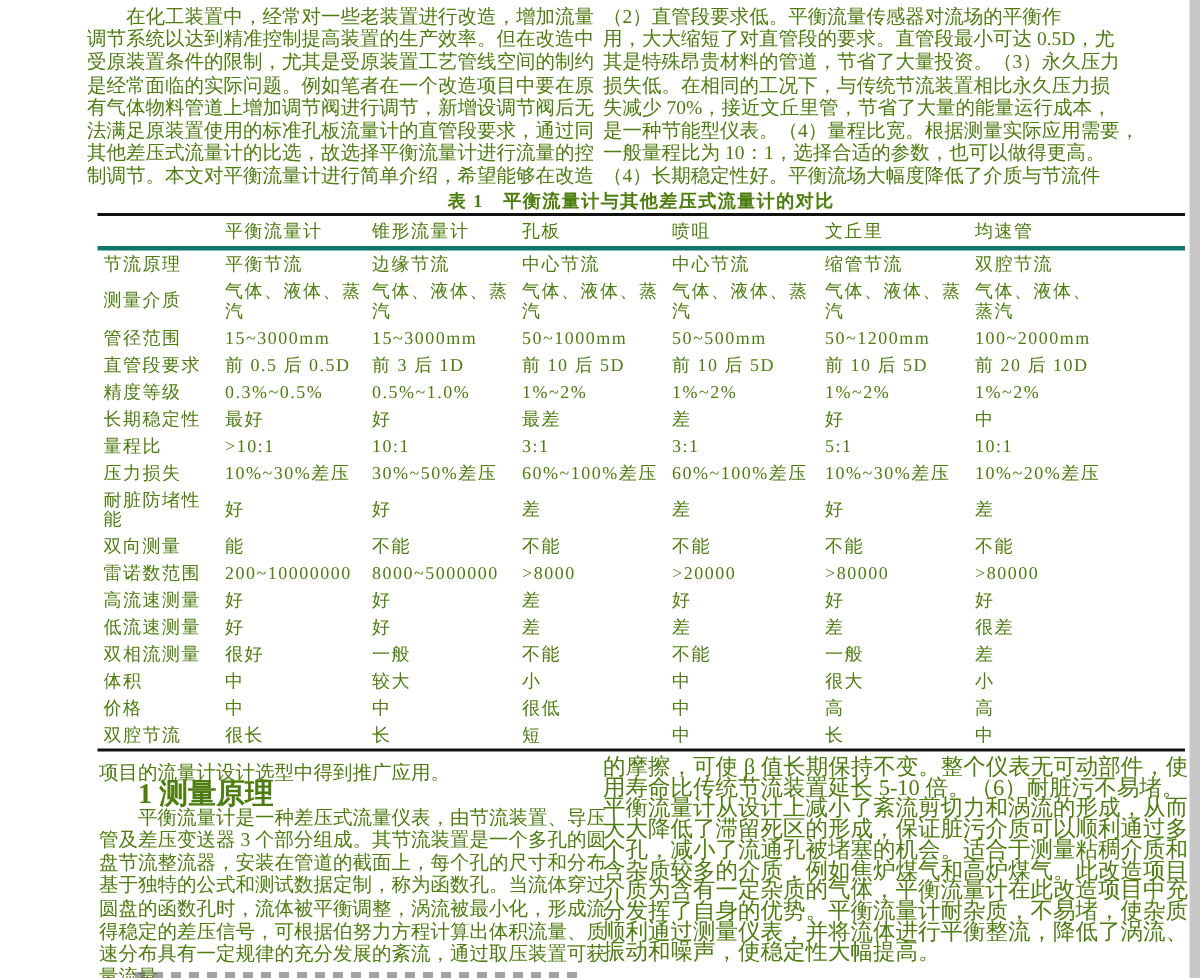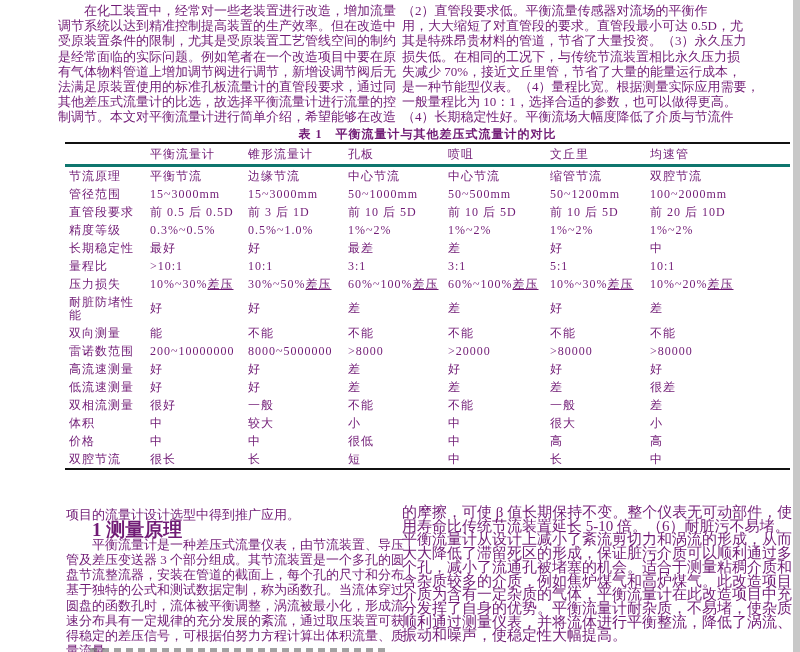--- a/index.html
+++ b/index.html
@@ -1,18 +1,18 @@
 <!DOCTYPE html>
 <html><head>
 <meta charset="utf-8">
 <style>
   html,body{margin:0;padding:0;background:#e8e8e8;}
   .page{
     position:relative; width:800px; height:652px; background:#ffffff;
-    overflow:hidden; color:#701a75;
+    overflow:hidden; color:#4d7c0f;
     font-family:"Liberation Serif","DejaVu Serif",serif;
   }
   .scroll-strip{position:absolute; top:0; right:0; width:7px; height:652px; background:#c8c8c8;}
   .textcol{position:absolute;}
   .tline{white-space:pre;}
   .intro-left{left:58px; top:3px; width:342px; font-size:13px; line-height:15.2px;}
   .intro-right{left:402px; top:3px; width:382px; font-size:13px; line-height:15.2px;}
   .table-title{
     position:absolute; left:65px; top:126px; width:725px; text-align:center;
     font-size:12px; font-weight:bold; letter-spacing:1px;
@@ -26,21 +26,21 @@
   table.cmp th{
     font-weight:normal; text-align:left; padding:4px 0 3px 0;
     border-bottom:3px solid #0f766e; letter-spacing:1px;
   }
   table.cmp td{
     text-align:left; vertical-align:middle; padding:2.5px 0;
     letter-spacing:1px; white-space:pre-line;
   }
   table.cmp td.rowlabel{padding-left:4px;}
   table.cmp th.corner{padding-left:4px;}
-  .ul{text-decoration:underline;}
+  .ul{}
   .body-left{left:66px; top:507px; width:340px; font-size:13px; line-height:15.1px;}
   .body-left .heading{font-weight:bold; padding-left:26px; font-size:19px;}
   .body-right{left:402px; top:506px; width:382px; font-size:15px; line-height:13.7px;}
   .clipped-line{
     position:absolute; left:90px; top:648px; width:300px; height:4px; opacity:.55;
     background:repeating-linear-gradient(90deg,#555 0 7px,transparent 7px 12px);
   }
 </style>
 </head>
 <body>
@@ -96,20 +96,30 @@
         <tr>
           <td class="rowlabel">节流原理</td>
           <td>平衡节流</td>
           <td>边缘节流</td>
           <td>中心节流</td>
           <td>中心节流</td>
           <td>缩管节流</td>
           <td>双腔节流</td>
         </tr>
         <tr>
+          <td class="rowlabel">测量介质</td>
+          <td>气体、液体、蒸汽</td>
+          <td>气体、液体、蒸汽</td>
+          <td>气体、液体、蒸汽</td>
+          <td>气体、液体、蒸汽</td>
+          <td>气体、液体、蒸汽</td>
+          <td>气体、液体、
+蒸汽</td>
+        </tr>
+        <tr>
           <td class="rowlabel">管径范围</td>
           <td>15~3000mm</td>
           <td>15~3000mm</td>
           <td>50~1000mm</td>
           <td>50~500mm</td>
           <td>50~1200mm</td>
           <td>100~2000mm</td>
         </tr>
         <tr>
           <td class="rowlabel">直管段要求</td>
@@ -243,22 +253,22 @@
 
   <div class="textcol body-left">
     <div class="tline">项目的流量计设计选型中得到推广应用。</div>
     <div class="tline heading">1 测量原理</div>
     <div>
         <div class="tline">　　平衡流量计是一种差压式流量仪表，由节流装置、导压</div>
         <div class="tline">管及差压变送器 3 个部分组成。其节流装置是一个多孔的圆</div>
         <div class="tline">盘节流整流器，安装在管道的截面上，每个孔的尺寸和分布</div>
         <div class="tline">基于独特的公式和测试数据定制，称为函数孔。当流体穿过</div>
         <div class="tline">圆盘的函数孔时，流体被平衡调整，涡流被最小化，形成流</div>
+        <div class="tline">得稳定的差压信号，可根据伯努力方程计算出体积流量、质</div>
         <div class="tline">速分布具有一定规律的充分发展的紊流，通过取压装置可获</div>
-        <div class="tline">得稳定的差压信号，可根据伯努力方程计算出体积流量、质</div>
         <div class="tline">量流量。</div>
       </div>
   </div>
 
   <div class="textcol body-right">
       <div class="tline">的摩擦，可使 β 值长期保持不变。整个仪表无可动部件，使</div>
       <div class="tline">用寿命比传统节流装置延长 5-10 倍。（6）耐脏污不易堵。</div>
       <div class="tline">平衡流量计从设计上减小了紊流剪切力和涡流的形成，从而</div>
       <div class="tline">大大降低了滞留死区的形成，保证脏污介质可以顺利通过多</div>
       <div class="tline">个孔，减小了流通孔被堵塞的机会。适合于测量粘稠介质和</div>

